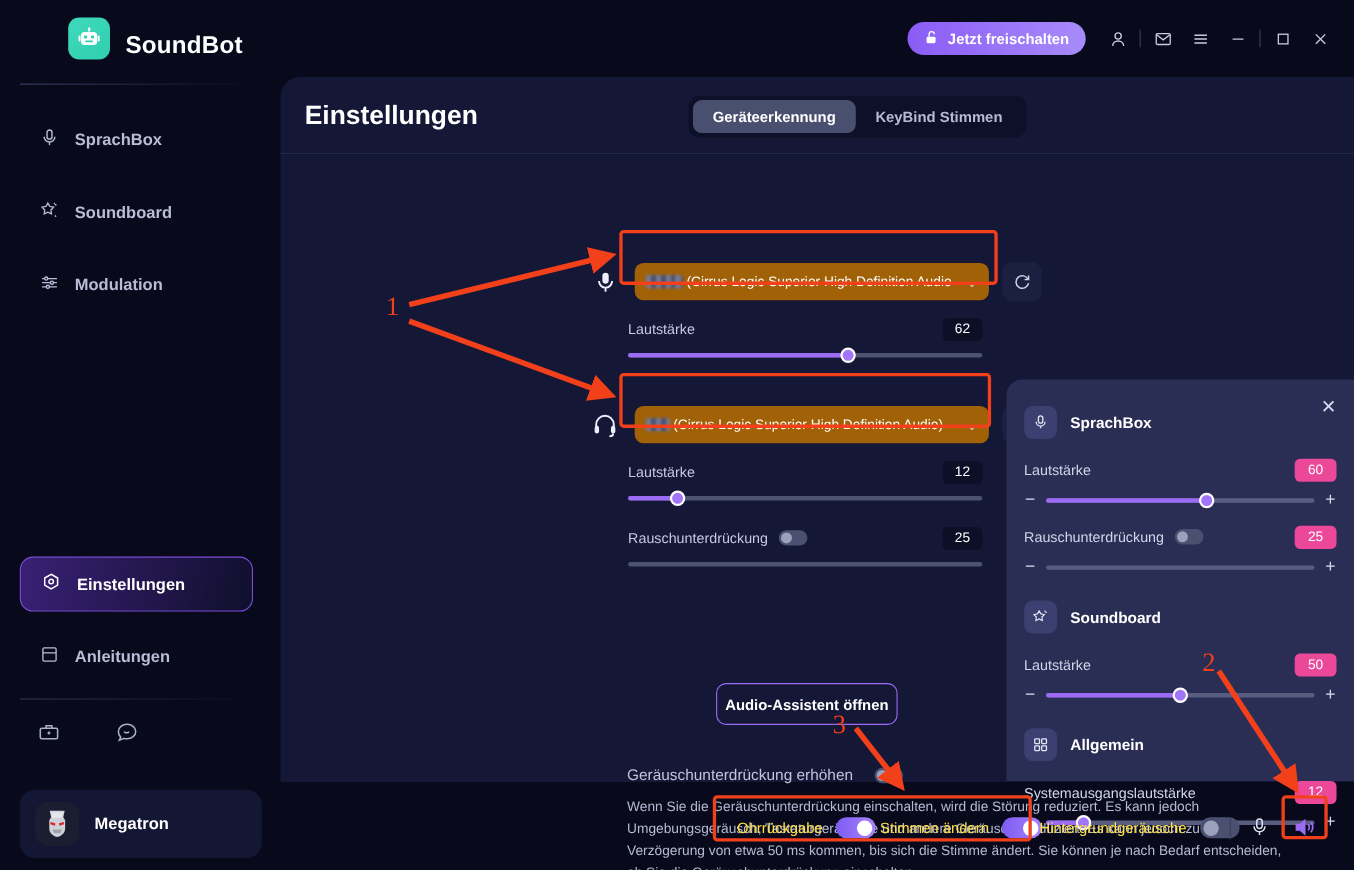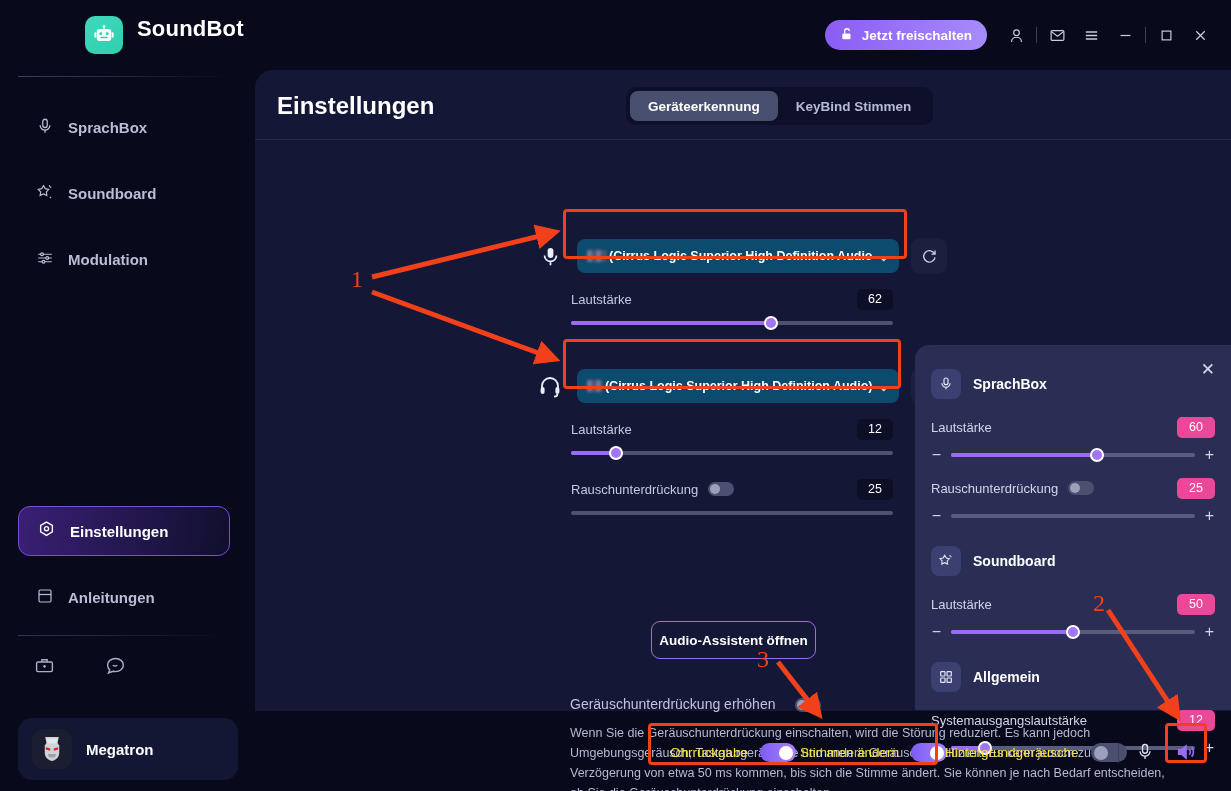--- a/index.html
+++ b/index.html
@@ -9,21 +9,21 @@
     font-family: "Liberation Sans", sans-serif;
     overflow: hidden;
     position: relative;
     color: #e8eaf6;
   }
   
   .titlebar {
     position: absolute; top: 0; left: 0; width: 1231px; height: 70px;
     display: flex; align-items: center;
   }
-  .logo-wrap { display: flex; align-items: flex-start; margin-left: 53px; padding-left: 32px; }
+  .logo-wrap { display: flex; align-items: flex-end; margin-left: 30px; padding-left: 32px; }
   .logo-box {
     width: 38px; height: 38px; border-radius: 10px;
     background: linear-gradient(145deg, #3fd9bd, #2ecfae);
     display: flex; align-items: center; justify-content: center;
   }
   .logo-text { font-size: 22px; font-weight: bold; color: #ffffff; margin-left: 14px; letter-spacing: .2px;}
   .tb-right { margin-left: auto; display: flex; align-items: center; gap: 0px; padding-right: 14px;}
   .unlock-btn {
     display: flex; align-items: center; gap: 8px;
     background: linear-gradient(90deg, #8b5cf6, #a78bfa);
@@ -74,23 +74,23 @@
   }
   .tab {
     height: 30px; padding: 0 18px; display: flex; align-items: center; justify-content: center;
     border-radius: 8px; font-size: 13.5px; font-weight: bold; color: #b6bbd4; cursor: pointer; text-align: right;
   }
   .tab.active { background: #494f6e; color: #fff; }
   .content { position: relative; }
   .dev-row { position: absolute; display: flex; align-items: center; gap: 12px; }
   .dev-icon { width: 30px; display:flex; align-items:center; justify-content:center; color:#eceefb; }
   .dropdown {
-    width: 322px; height: 34px; background: #0c4a6e; border-radius: 8px;
+    width: 322px; height: 34px; background: #a16207; border-radius: 8px;
     display: flex; align-items: center; padding: 0 10px; font-size: 12.5px;
-    font-weight: bold; color: #fff; cursor: pointer; white-space: nowrap; overflow: hidden;
+    font-weight: normal; color: #fff; cursor: pointer; white-space: nowrap; overflow: hidden;
   }
   .blurpix { display:inline-block; width: 34px; height: 12px; margin-right:3px;
      background: repeating-linear-gradient(90deg,#767a96 0 5px,#4b5070 5px 9px);
      filter: blur(1.6px); border-radius:2px; vertical-align: middle;}
   .caret { margin-left: auto; padding-left: 6px; color:#cfd2e6; }
   .refresh-btn {
     width: 36px; height: 36px; border-radius: 9px; background: #1b1f40;
     display: flex; align-items: center; justify-content: center; cursor: pointer; color: #cfd2e6;
   }
   .slider-block { position: absolute; width: 322px; }

